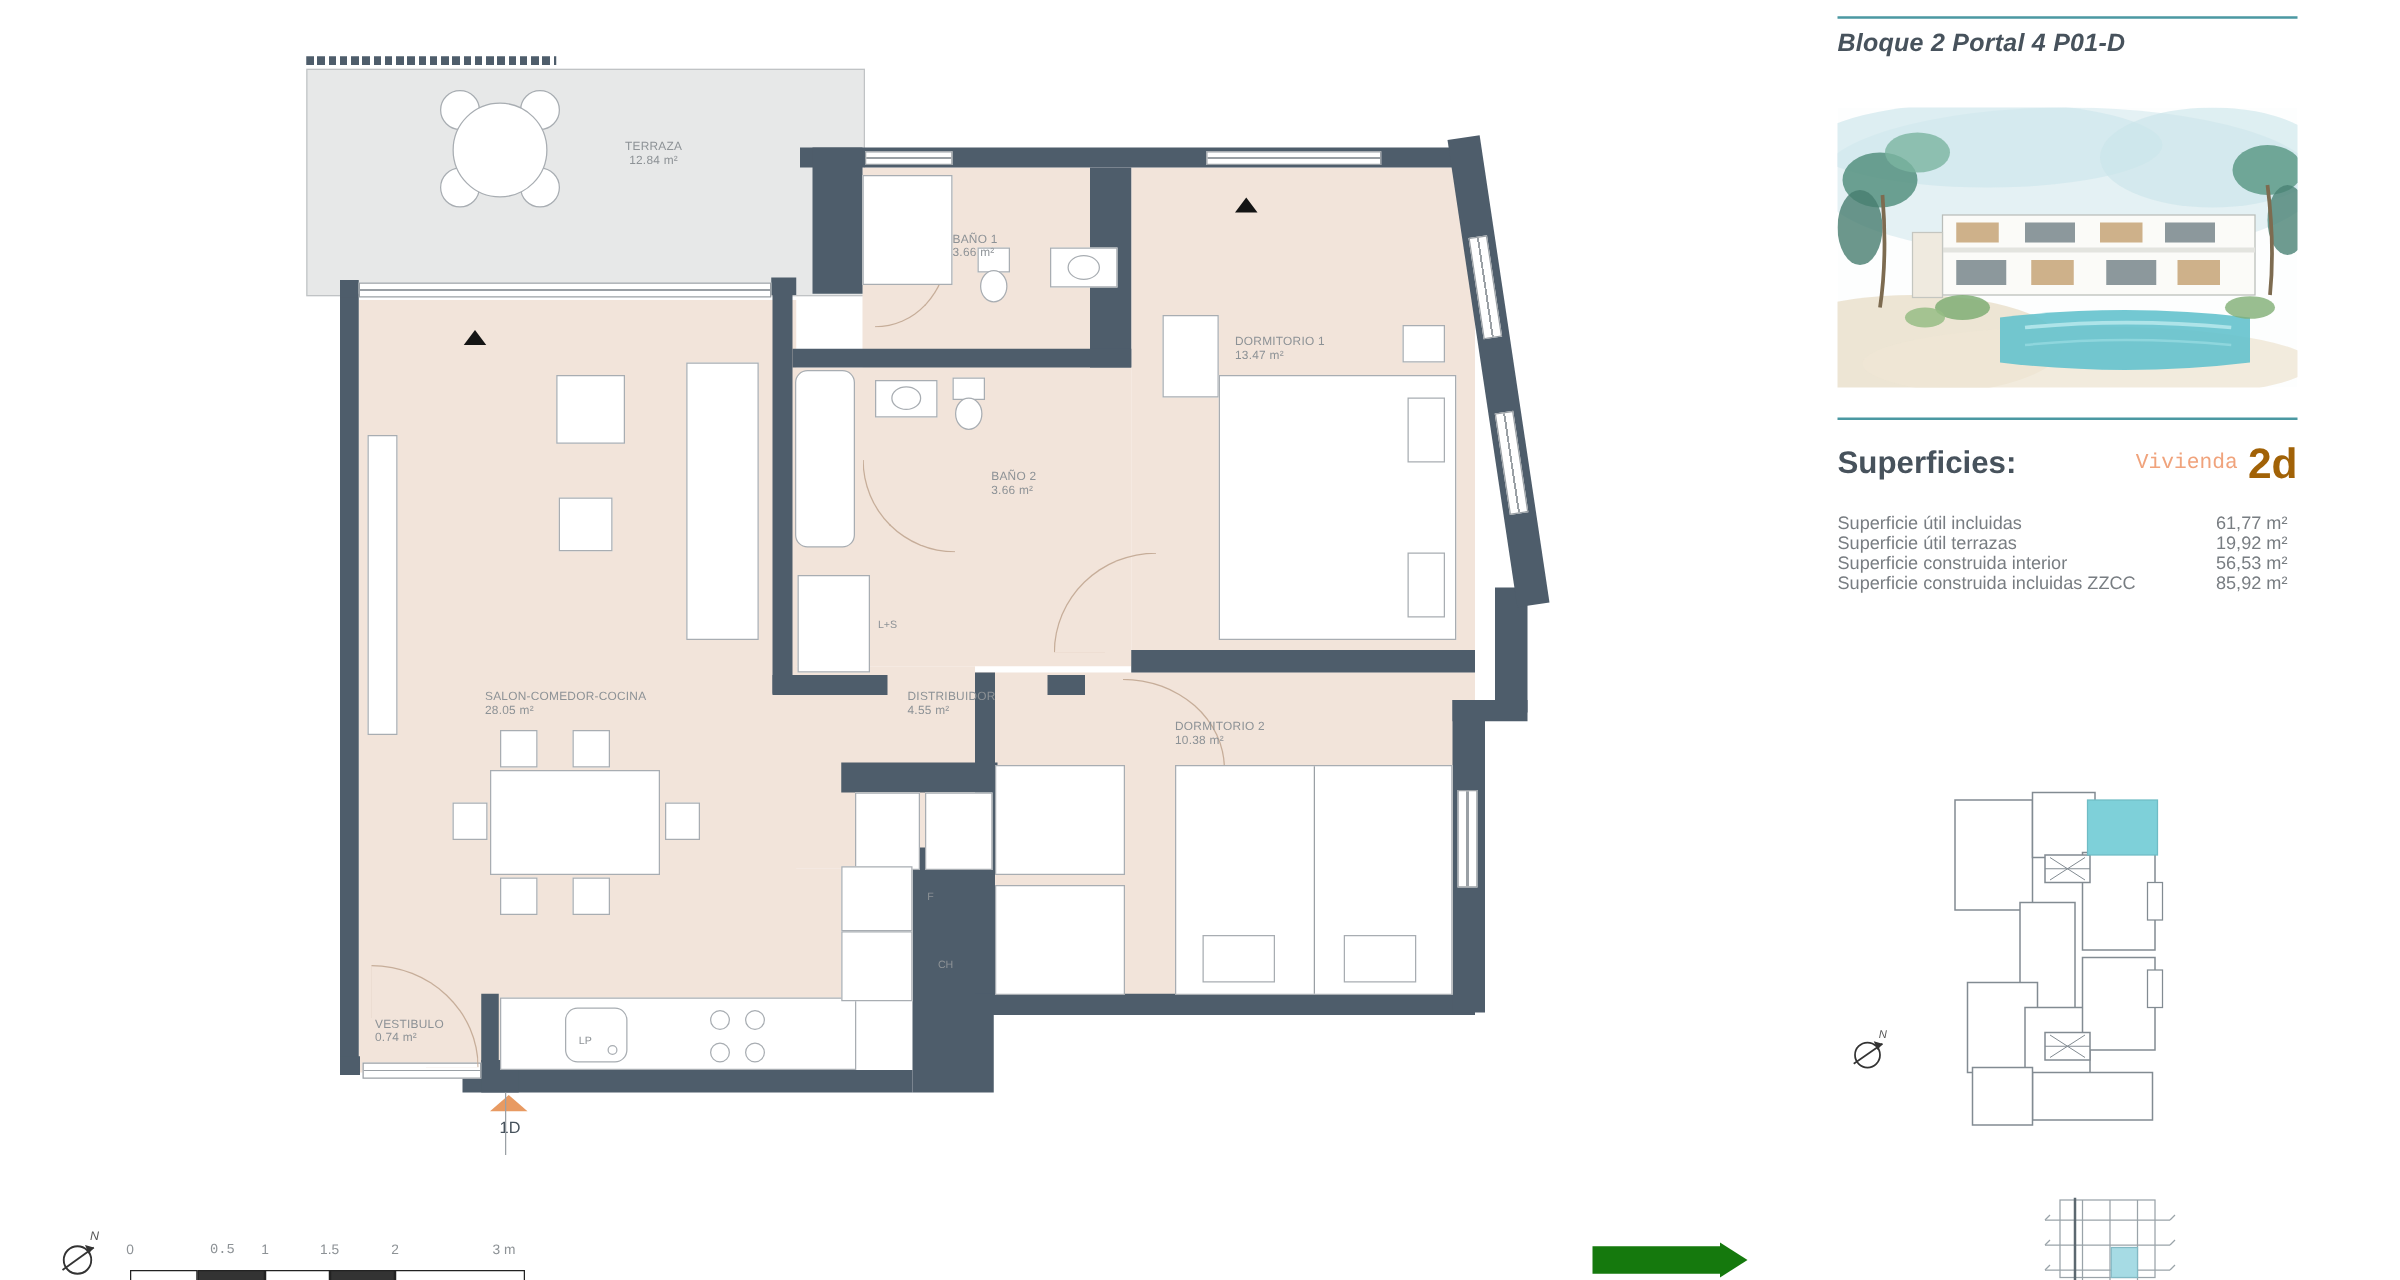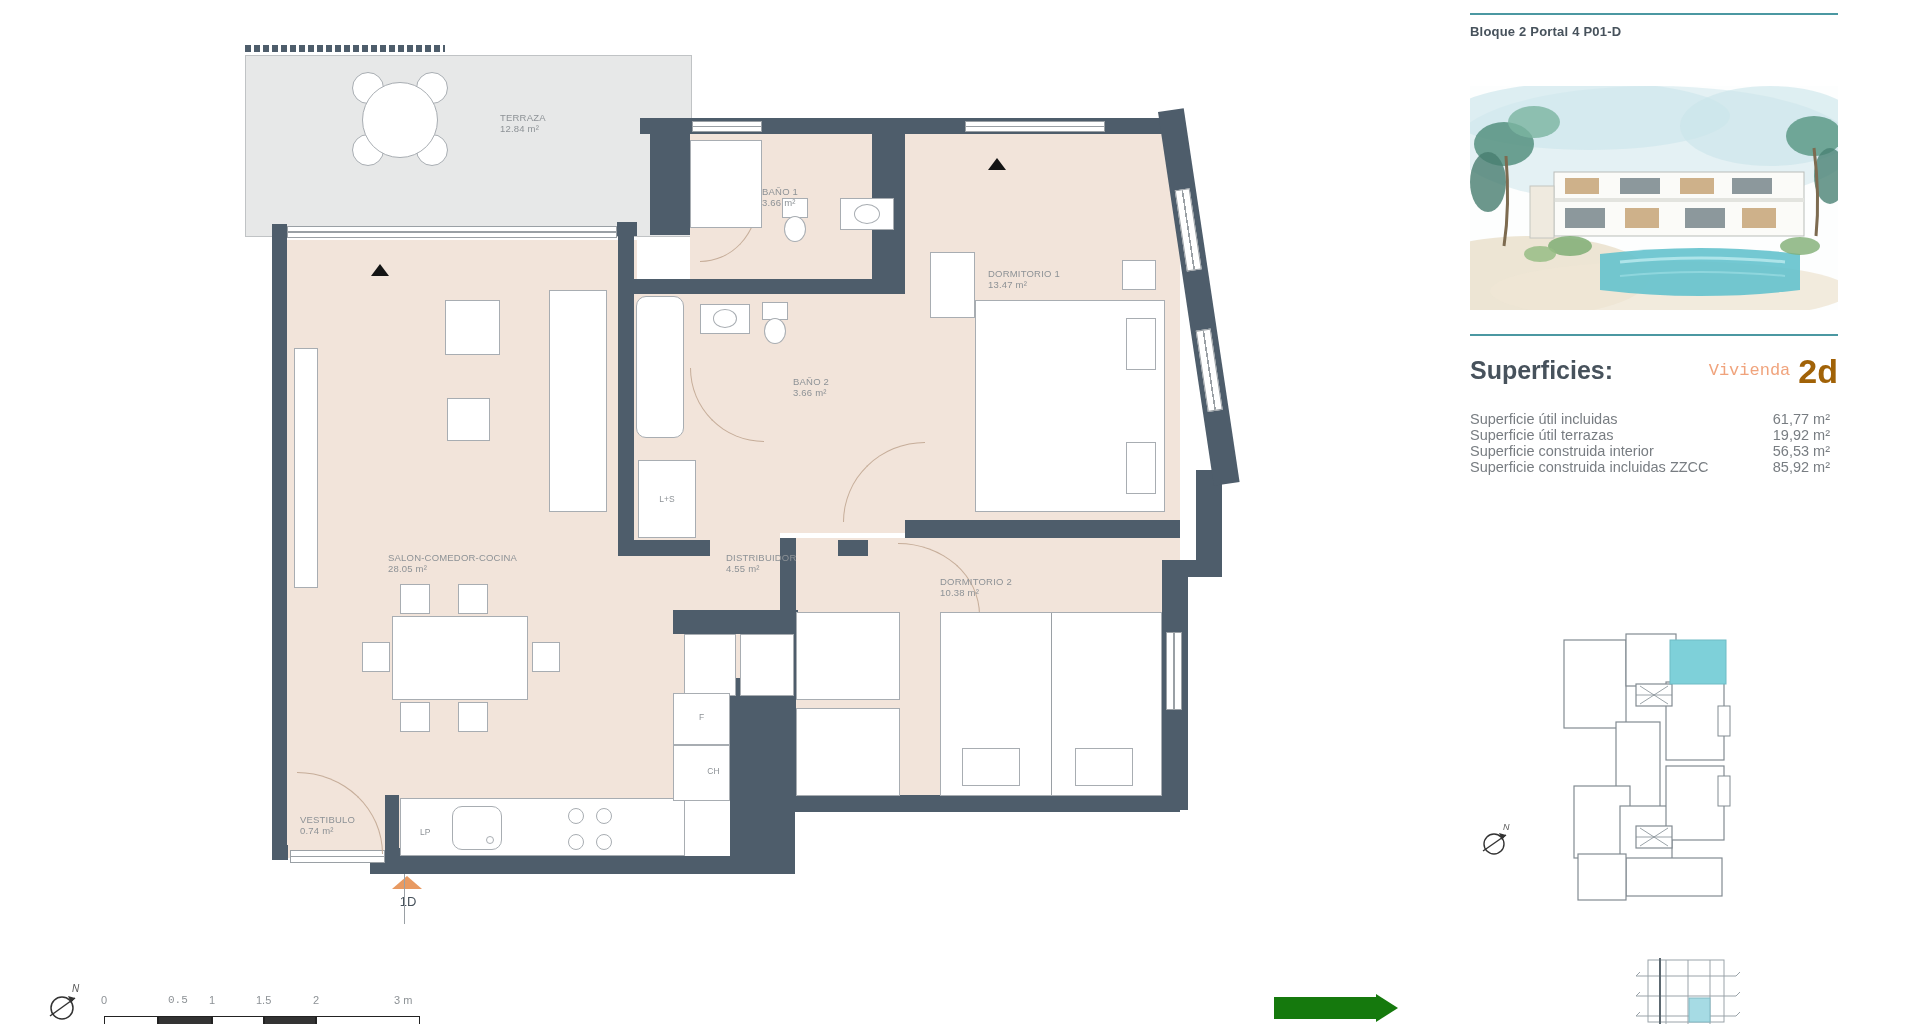--- a/index.html
+++ b/index.html
@@ -8,33 +8,33 @@
   .abs{position:absolute;}
   
   .wall{position:absolute;background:#4e5d6b;}
   .floor{position:absolute;background:#f2e4da;}
   .terr{position:absolute;background:#e7e8e8;border:1px solid #c0c3c5;}
   .furn{position:absolute;background:#fff;border:1px solid #a8adb2;box-sizing:border-box;}
   .furn.round{border-radius:10px;}
   .win-h{position:absolute;background:linear-gradient(to bottom,transparent 44%,#9aa0a5 44%,#9aa0a5 56%,transparent 56%),#fff;border:1px solid #9aa0a5;box-sizing:border-box;}
   .win-v{position:absolute;background:linear-gradient(to right,transparent 44%,#9aa0a5 44%,#9aa0a5 56%,transparent 56%),#fff;border:1px solid #9aa0a5;box-sizing:border-box;}
   .rlabel{position:absolute;font-size:9.5px;line-height:11px;color:#8d9296;letter-spacing:.2px;white-space:nowrap;}
-  .tinylabel{position:absolute;font-size:8.5px;color:#8d9296;}
+  .tinylabel{position:absolute;font-size:8.5px;color:#8d9296;padding-left:43px;}
   .arc{position:absolute;box-sizing:border-box;}
   .arc.tl{border-top:1px solid #c6ad99;border-left:1px solid #c6ad99;border-radius:100% 0 0 0;}
   .arc.tr{border-top:1px solid #c6ad99;border-right:1px solid #c6ad99;border-radius:0 100% 0 0;}
   .arc.bl{border-bottom:1px solid #c6ad99;border-left:1px solid #c6ad99;border-radius:0 0 0 100%;}
   .arc.br{border-bottom:1px solid #c6ad99;border-right:1px solid #c6ad99;border-radius:0 0 100% 0;}
   .tri-black{position:absolute;width:0;height:0;border-left:9px solid transparent;border-right:9px solid transparent;border-bottom:12px solid #141414;}
   .tri-orange{position:absolute;width:0;height:0;border-left:15px solid transparent;border-right:15px solid transparent;border-bottom:13px solid #e89a62;}
   .hatch{position:absolute;height:7px;background:repeating-linear-gradient(90deg,#4e5d6b 0 6px,#fff 6px 9px);}
   .circ{position:absolute;border:1px solid #a8adb2;border-radius:50%;background:#fff;box-sizing:border-box;}
   
   .tealline{position:absolute;height:2px;background:#4b98a2;}
-  .sb-title{position:absolute;font-size:13px;font-weight:bold;color:#47525c;letter-spacing:.2px;}
+  .sb-title{position:absolute;font-size:20px;font-weight:bold;color:#47525c;letter-spacing:.2px;font-style:italic;}
   .sb-head{position:absolute;font-size:25px;font-weight:bold;color:#47525c;}
   .viv{position:absolute;text-align:right;}
   .viv .w1{font-size:17px;color:#f0a37c;vertical-align:8px;margin-right:8px;font-family:Liberation Mono, monospace;}
   .viv .w2{font-size:34px;font-weight:bold;color:#a16207;}
   .srow{position:absolute;width:368px;font-size:14.5px;color:#787d82;line-height:16.5px;}
   .srow .lab{position:absolute;left:0;}
   .srow .val{position:absolute;right:8px;}
   .scale-lab{position:absolute;font-size:11px;color:#8d9296;}
   .seg{position:absolute;height:10px;box-sizing:border-box;border:1px solid #222;}
   .hairline{position:absolute;background:#9aa0a5;}
@@ -153,21 +153,21 @@
     <div class="hairline" style="left:1051px;top:613px;width:1px;height:182px;"></div>
     <div class="furn" style="left:962px;top:748px;width:58px;height:38px;"></div>
     <div class="furn" style="left:1075px;top:748px;width:58px;height:38px;"></div>
 
     <div class="tri-black" style="left:371px;top:264px;"></div>
     <div class="tri-black" style="left:988px;top:158px;"></div>
     <div class="tri-orange" style="left:392px;top:876px;"></div>
     <div class="abs" style="left:388px;top:894px;width:40px;text-align:center;font-size:13px;color:#47525c;">1D</div>
     <div class="hairline" style="left:404px;top:874px;width:1px;height:50px;"></div>
 
-    <div class="rlabel" style="left:500px;top:112px;">
+    <div class="rlabel" style="left:500px;top:112px;text-align:center;">
       <span>TERRAZA</span><br>
       <span>12.84 m²</span>
     </div>
     <div class="rlabel" style="left:762px;top:186px;">
       <span>BAÑO 1</span><br>
       <span>3.66 m²</span>
     </div>
     <div class="rlabel" style="left:988px;top:268px;">
       <span>DORMITORIO 1</span><br>
       <span>13.47 m²</span>

